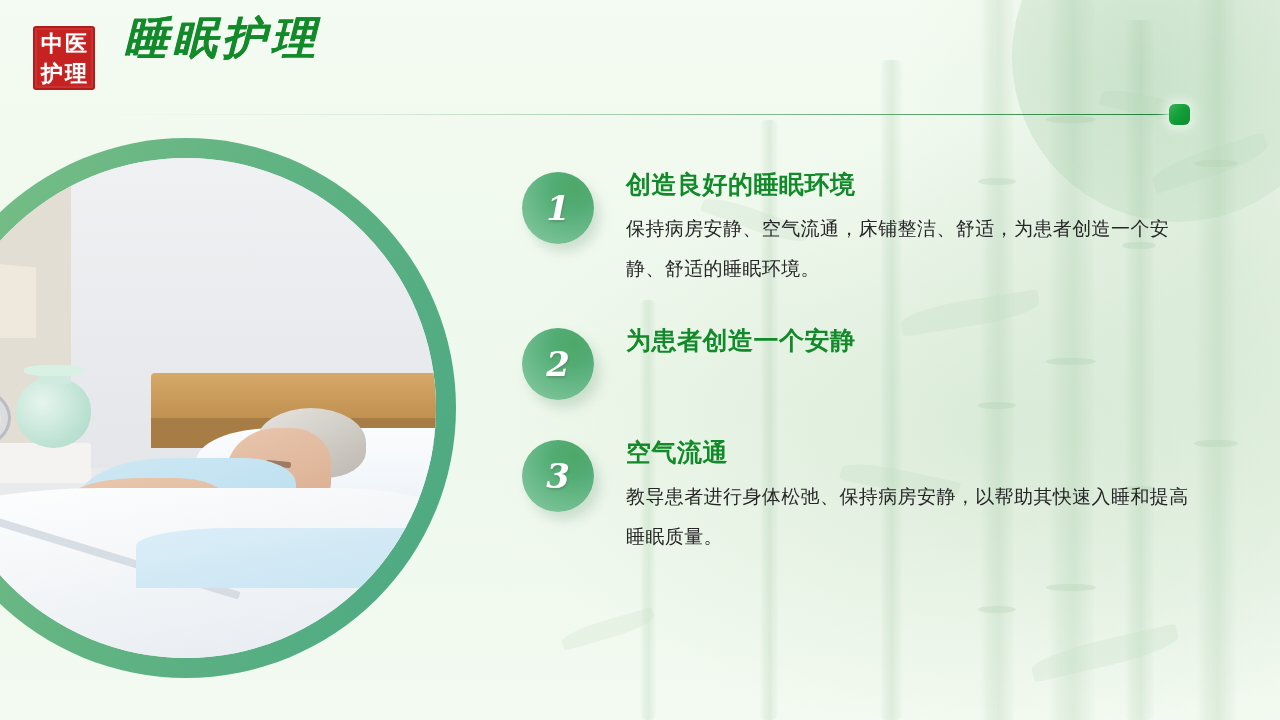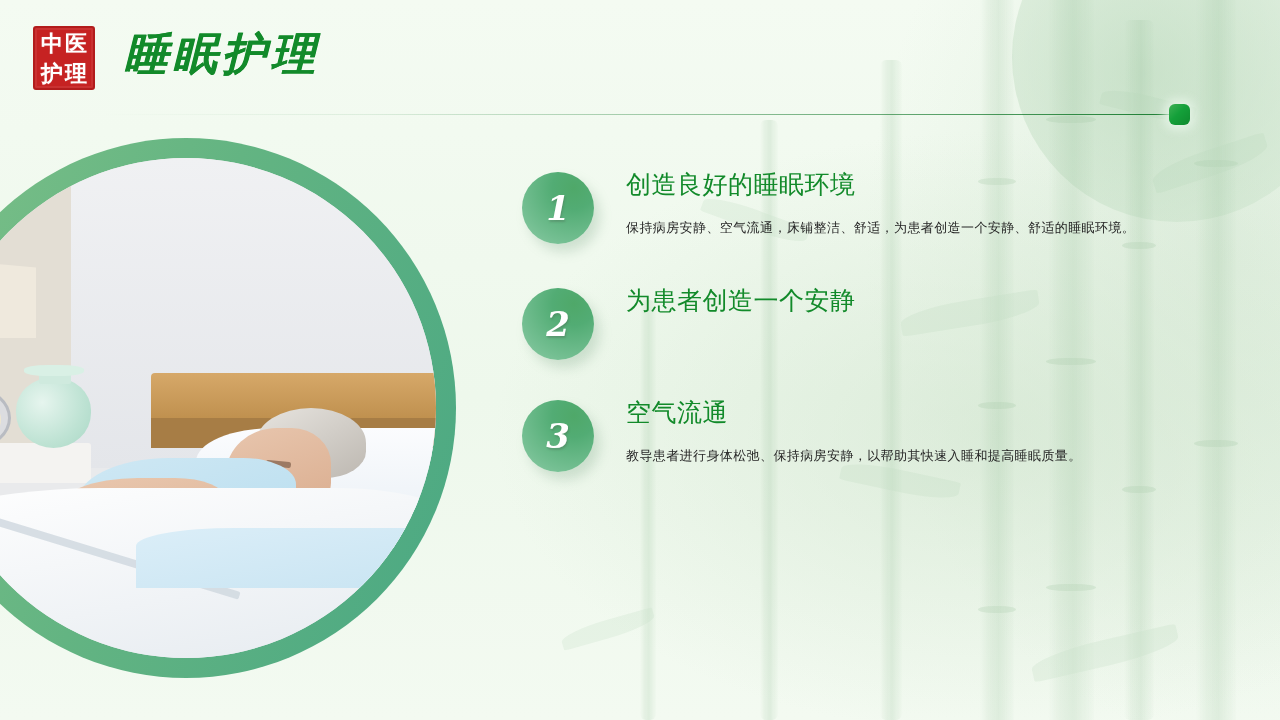--- a/index.html
+++ b/index.html
@@ -63,21 +63,21 @@
   .seal-row { width: 100%; display: flex; justify-content: center; gap: 2px; }
   .seal-ch {
     color: #fff;
     font-family: "DejaVu Serif", "Liberation Serif", serif;
     font-weight: 700;
     font-size: 22px;
     line-height: 26px;
     text-shadow: 0 0 1px rgba(255,255,255,.4);
   }
   .title {
-    position: absolute; left: 124px; top: 25px;
+    position: absolute; left: 124px; top: 9px;
     font-family: "DejaVu Serif", "Liberation Serif", serif;
     font-weight: 700;
     font-size: 44px;
     letter-spacing: 5px;
     color: #128a2a;
     font-style: italic;
     text-shadow: 0.5px 0 0 #128a2a;
   }
 
   
@@ -178,30 +178,30 @@
     font-style: italic;
     font-weight: 700;
     font-size: 34px;
     line-height: 1;
     text-shadow: 1px 2px 2px rgba(80,120,90,0.45);
   }
   .texts { margin-left: 32px; padding-top: 8px; }
   .item-title {
     color: #128a2a;
     font-family: "DejaVu Sans", "Liberation Sans", sans-serif;
-    font-weight: 400;
+    font-weight: 700;
     font-size: 25px;
     line-height: 34px;
     letter-spacing: 0.5px;
   }
   .item-desc {
     margin-top: 6px;
     color: #262626;
     font-family: "DejaVu Sans", "Liberation Sans", sans-serif;
-    font-size: 13px;
+    font-size: 19px;
     line-height: 40px;
     letter-spacing: 0.4px;
     max-width: 570px;
   }
 </style>
 </head>
 <body>
 
 <div id="slide">
 

